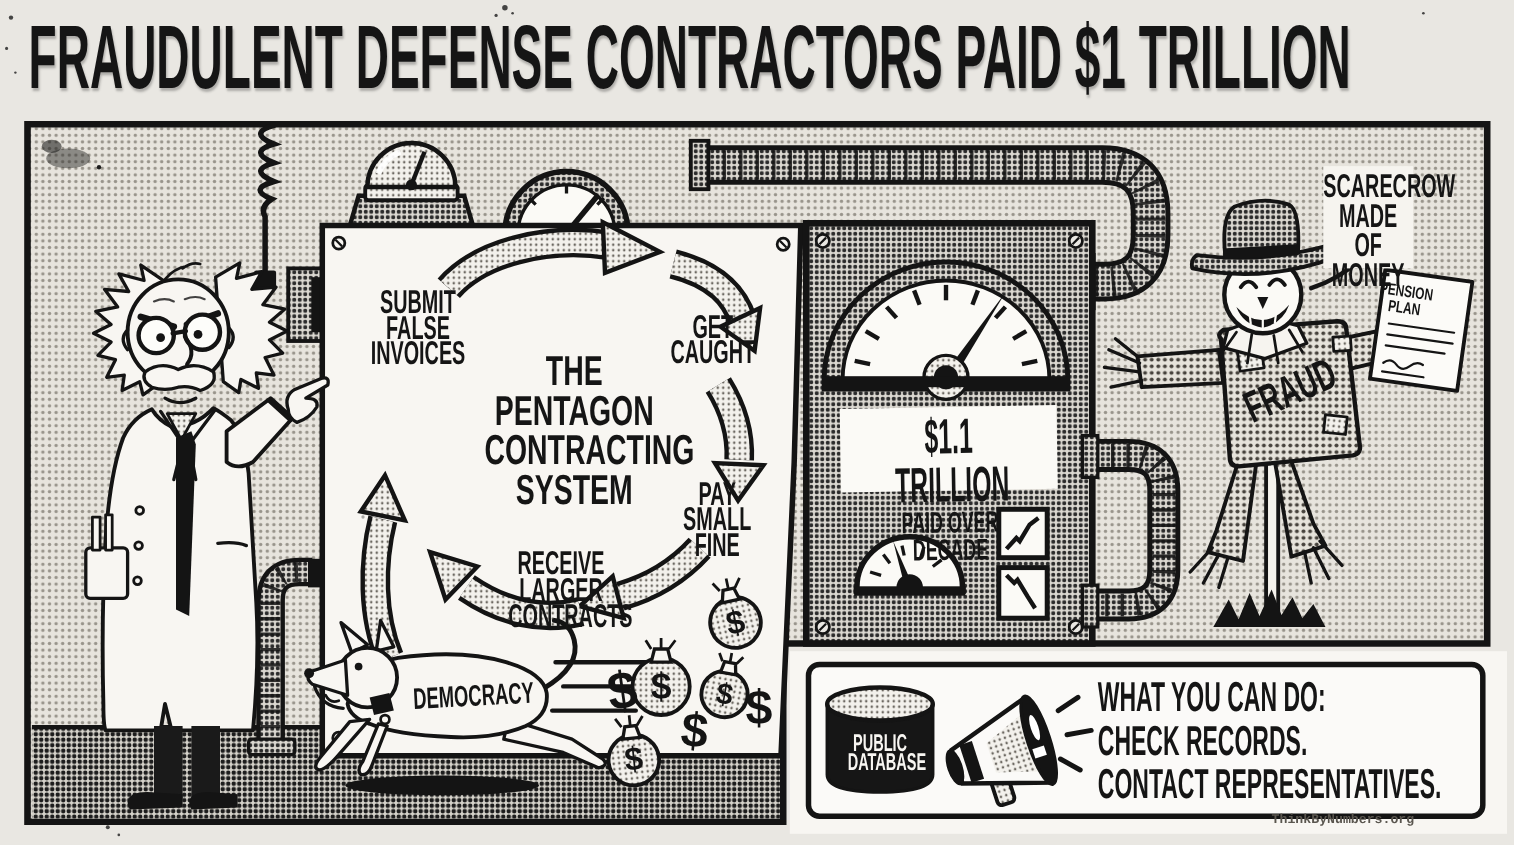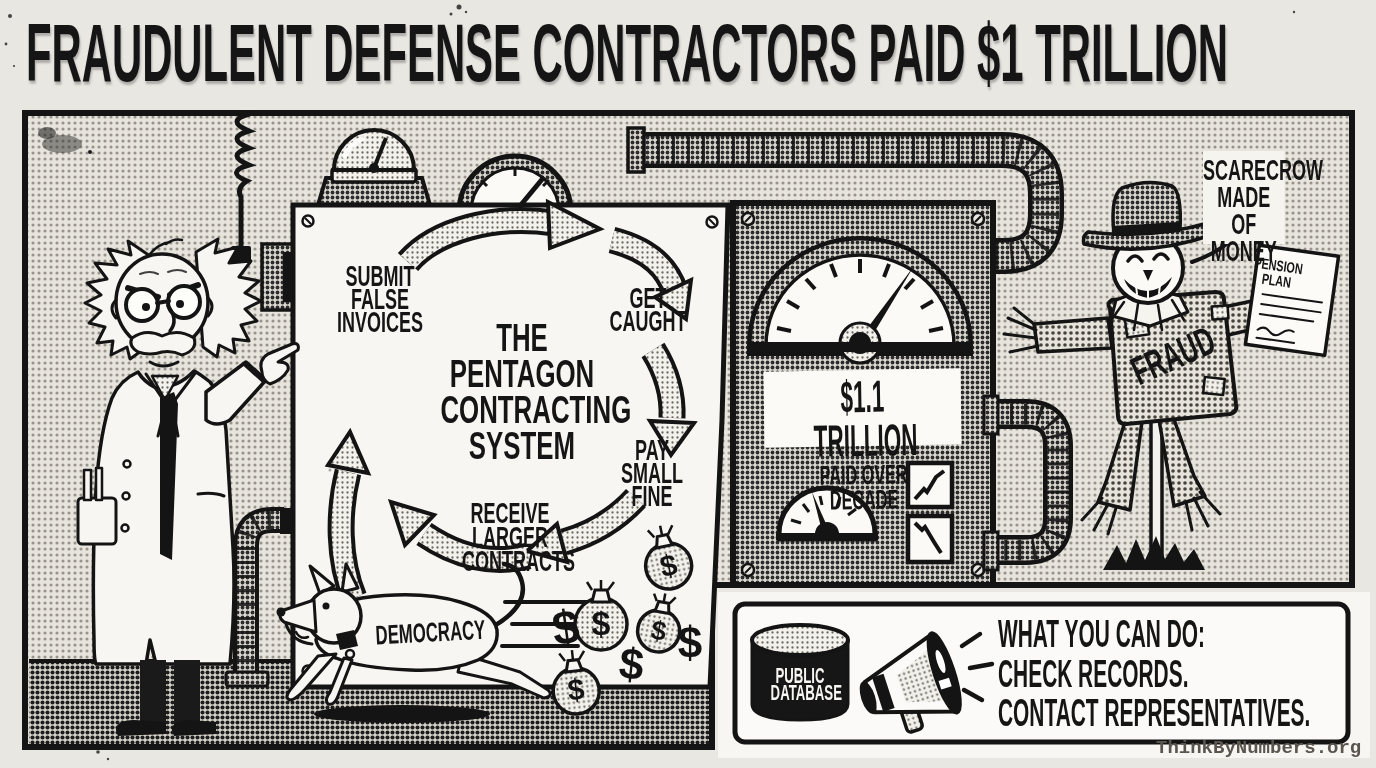--- a/index.html
+++ b/index.html
@@ -34,21 +34,21 @@
   #trillion-caption{font-size:27px;line-height:25px;}
   #scarecrow-caption{left:1203px;top:151px;width:136px;height:88px;background:#f6f4ef;
     padding-top:5px;font-size:30px;line-height:27px;}
   #lbl-fraud{left:1100px;top:340px;width:116px;font-size:40px;
     transform:rotate(-24deg) scaleX(.62);transform-origin:50% 0;}
   #pension-text{left:1251px;top:255px;width:80px;font-size:15px;line-height:14.5px;
     transform:rotate(8deg) scaleX(.72);transform-origin:0 0;}
   #db-label{left:751px;top:667px;width:98px;font-size:22px;line-height:17px;color:#f8f6f2;}
   #cta-text{left:998px;top:615px;font-size:38px;line-height:39.5px;
     transform:scaleX(.55);transform-origin:0 0;}
-  #watermark{left:1156px;top:739px;font-size:19px;font-weight:bold;
+  #watermark{left:1156px;top:739px;font-size:12px;font-weight:bold;
     font-family:"Liberation Mono","DejaVu Sans Mono",monospace;
     color:#5a564f;letter-spacing:0px;}
 </style>
 </head>
 <body>
 
 <svg width="1376" height="768" viewBox="0 0 1376 768">
   <defs>
     <pattern id="pbg" width="6" height="6" patternUnits="userSpaceOnUse">
       <rect width="6" height="6" fill="#e7e4dd"></rect>

